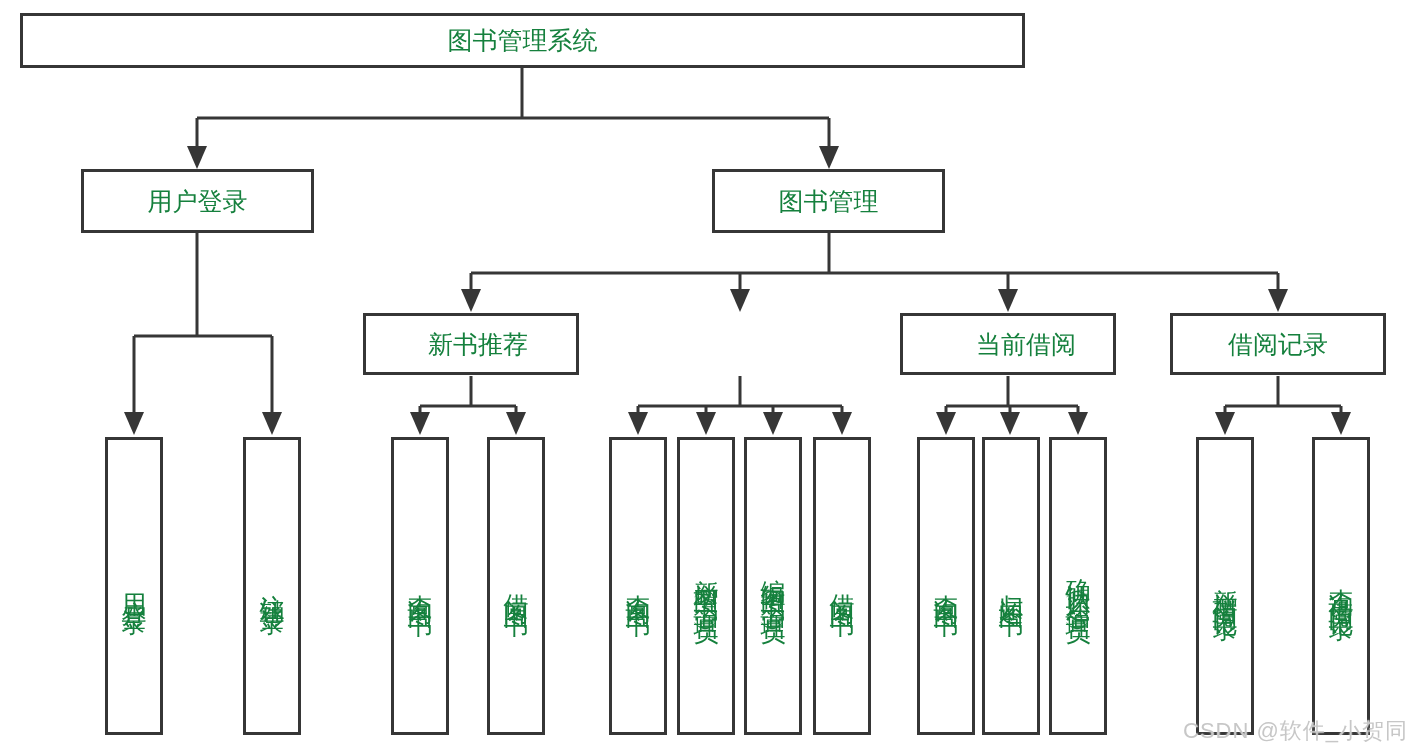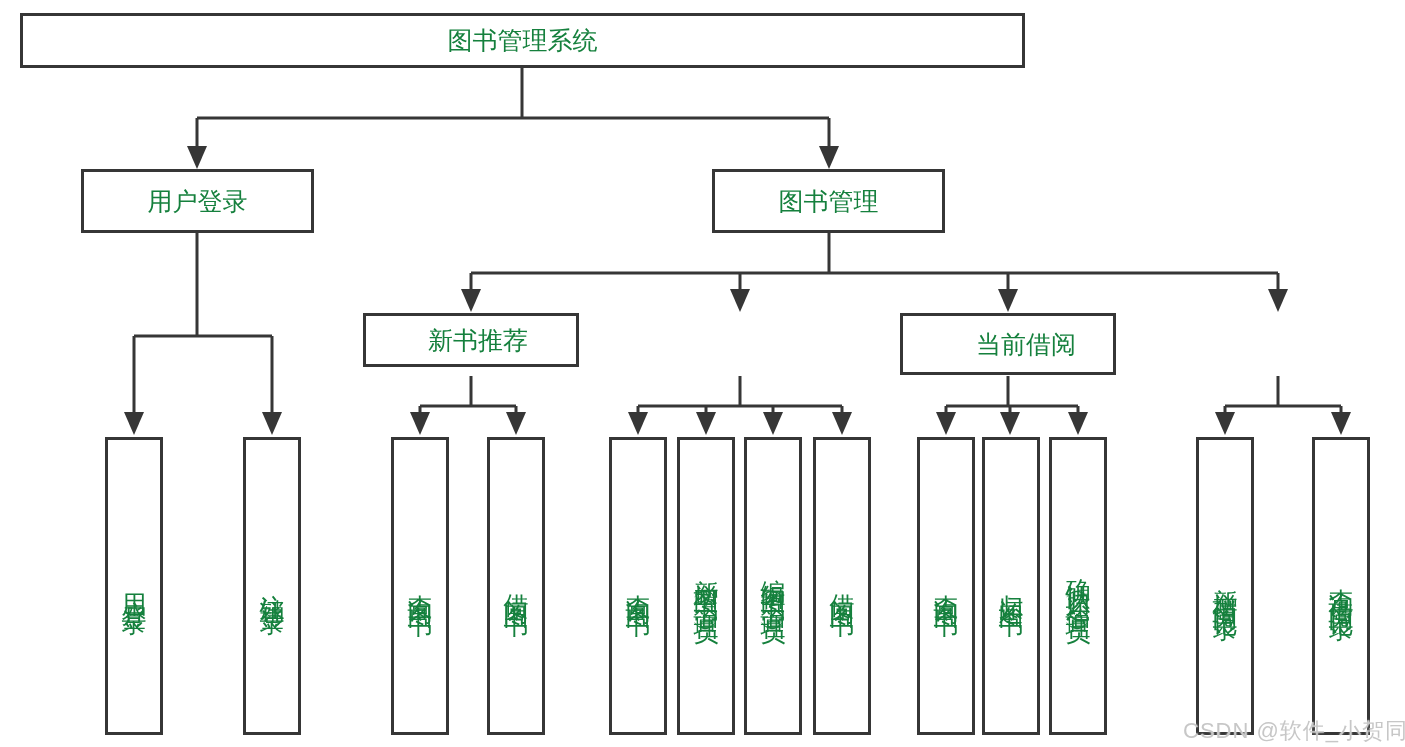--- a/index.html
+++ b/index.html
@@ -99,22 +99,23 @@
     <path class="ln" d="M1278,376 V406 M1225,406 H1341 M1225,406 V413 M1341,406 V413"></path>
     <polygon class="ah" points="1215,412 1235,412 1225,435"></polygon>
     <polygon class="ah" points="1331,412 1351,412 1341,435"></polygon>
   </svg>
 
   <div class="node" style="left:20px; top:13px; width:1005px; height:55px;">图书管理系统</div>
 
   <div class="node" style="left:81px; top:169px; width:233px; height:64px;">用户登录</div>
   <div class="node" style="left:712px; top:169px; width:233px; height:64px;">图书管理</div>
 
-  <div class="node" style="left:363px; top:313px; width:216px; height:54px;padding-left:14px;">新书推荐</div>
+  <div class="node" style="left:363px; top:313px; width:216px; height:62px;padding-left:14px;">新书推荐</div>
   <div class="node" style="left:900px; top:313px; width:216px; height:62px;padding-left:36px;">当前借阅</div>
+  <div class="node" style="left:1170px; top:313px; width:216px; height:62px;">借阅记录</div>
 
   <div class="node v" style="left:105px; top:437px; width:58px; height:298px;">用户登录</div>
   <div class="node v" style="left:243px; top:437px; width:58px; height:298px;">注销登录</div>
 
   <div class="node v" style="left:391px; top:437px; width:58px; height:298px;">查询图书</div>
   <div class="node v" style="left:487px; top:437px; width:58px; height:298px;">借阅图书</div>
 
   <div class="node v" style="left:609px; top:437px; width:58px; height:298px;">查询图书</div>
   <div class="node v" style="left:677px; top:437px; width:58px; height:298px;">新增图书（管理员）</div>
   <div class="node v" style="left:744px; top:437px; width:58px; height:298px;">编辑图书（管理员）</div>

